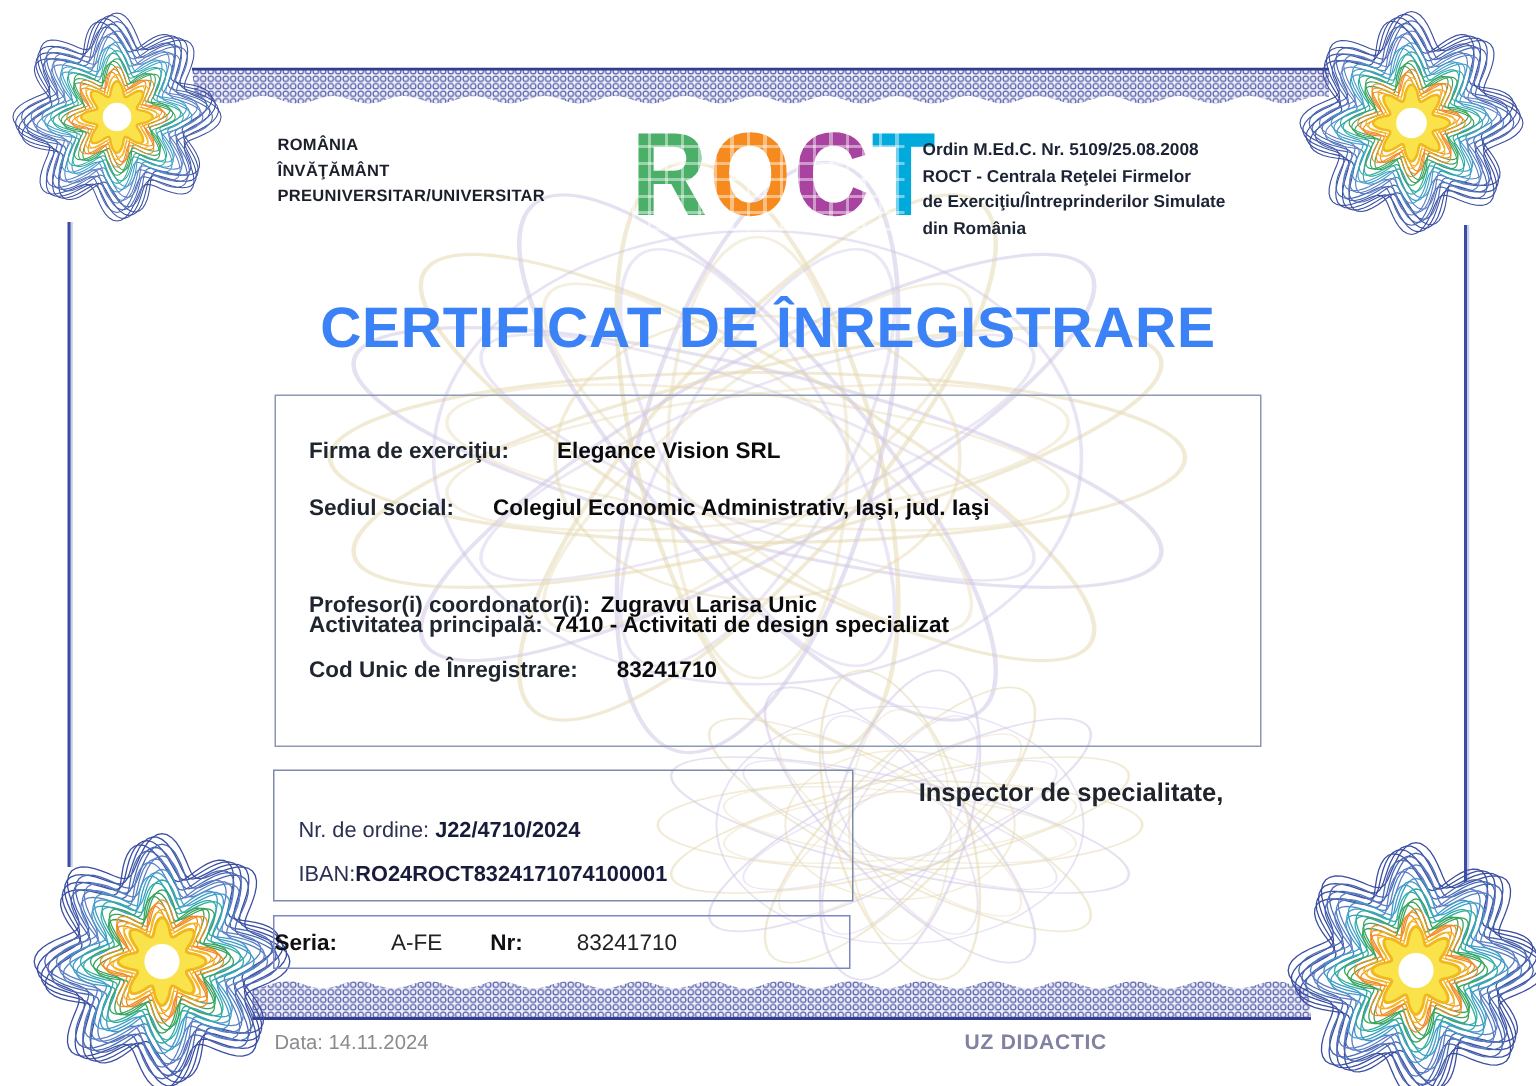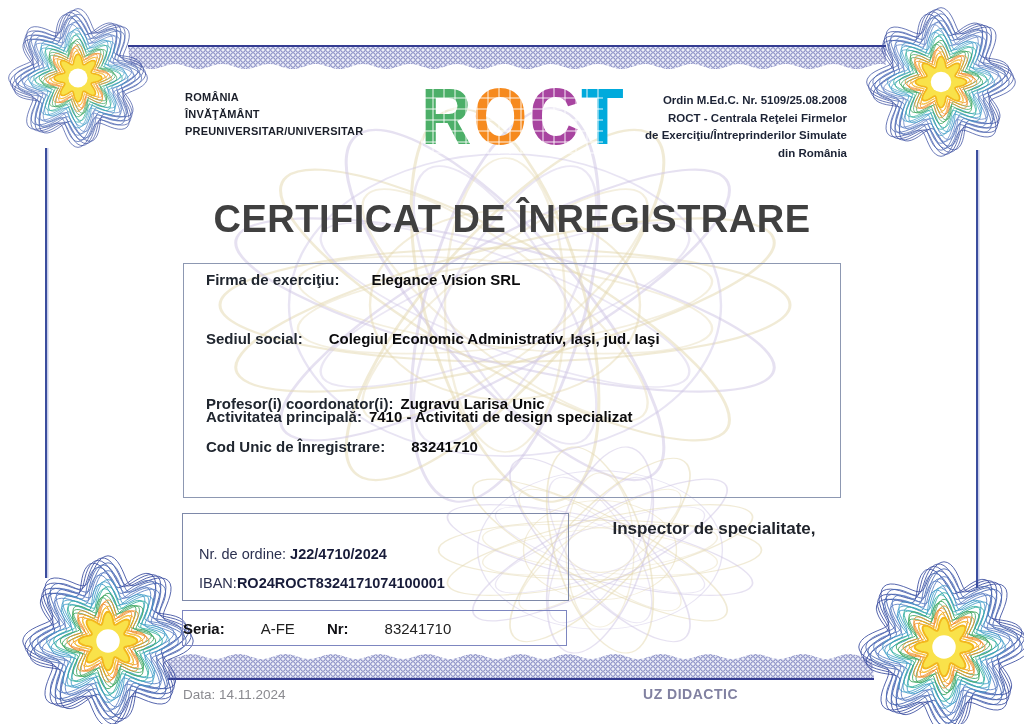--- a/index.html
+++ b/index.html
@@ -6,32 +6,32 @@
   .page{position:relative;width:1024px;height:724px;background:#ffffff;overflow:hidden;
         font-family:"Liberation Sans",sans-serif;color:#16181c;}
   .wm{position:absolute;z-index:0;pointer-events:none;}
   .band{position:absolute;z-index:1;}
   .vline{position:absolute;z-index:1;width:2px;background:#3b4d9e;box-shadow:1.5px 0 0 #c7cdeb;}
   .rosette{position:absolute;z-index:2;}
   .content{position:absolute;z-index:3;}
 
   
   .org{left:185px;top:89px;font-size:11px;font-weight:bold;line-height:17px;color:#1b1f2a;letter-spacing:.2px;}
-  .ordin{left:615px;top:92px;width:232px;text-align:right;font-size:11.5px;font-weight:bold;
+  .ordin{left:615px;top:92px;width:232px;text-align:left;font-size:11.5px;font-weight:bold;
          line-height:17.5px;color:#1c2335;}
   .logo{left:421px;top:84px;width:182px;height:70px;display:flex;align-items:flex-start;}
   .logo span{font-size:76px;line-height:64px;font-weight:bold;letter-spacing:-3px;
              transform:scale(.92,1.04);transform-origin:left top;display:inline-block;}
   .logo::after{content:"";position:absolute;inset:0;
      background-image:
        repeating-linear-gradient(0deg, rgba(255,255,255,.45) 0 2px, transparent 2px 11px),
        repeating-linear-gradient(90deg, rgba(255,255,255,.45) 0 2px, transparent 2px 11px);}
   
   .title{left:0;top:198px;width:1024px;text-align:center;font-size:38px;font-weight:bold;
-         letter-spacing:.5px;color:#404040;}
+         letter-spacing:.5px;color:#3b82f6;}
   
   .regbox{left:183px;top:263px;width:656px;height:233px;border:1px solid #8d98b2;}
   .row{position:absolute;left:22px;font-size:15px;font-weight:bold;white-space:nowrap;}
   .row .lbl{color:#20262f;}
   .row .val{color:#0b0b0d;}
   
   .orderbox{left:182px;top:513px;width:385px;height:86px;border:1px solid #7e89a9;font-size:14.5px;}
   .orderbox .line{position:absolute;left:16px;white-space:nowrap;}
   .orderbox .lbl{color:#2c3150;font-weight:normal;}
   .orderbox .val{color:#181c3a;font-weight:bold;}
@@ -246,21 +246,21 @@
   <div class="content ordin">
     <div>Ordin M.Ed.C. Nr. 5109/25.08.2008</div>
     <div>ROCT - Centrala Reţelei Firmelor</div>
     <div>de Exerciţiu/Întreprinderilor Simulate</div>
     <div>din România</div>
   </div>
 
   <div class="content title">CERTIFICAT DE ÎNREGISTRARE</div>
 
   <div class="content regbox">
-    <div class="row" style="top:7px;text-align:right;">
+    <div class="row" style="top:28px;text-align:right;">
       <span class="lbl">Firma de exerciţiu:</span><span class="val" style="margin-left:32px;">Elegance Vision SRL</span>
     </div>
     <div class="row" style="top:66px;">
       <span class="lbl">Sediul social:</span><span class="val" style="margin-left:26px;">Colegiul Economic Administrativ, Iaşi, jud. Iaşi</span>
     </div>
     <div class="row" style="top:112px;margin-top:32px;">
       <span class="lbl">Activitatea principală:</span><span class="val" style="margin-left:7px;">7410 - Activitati de design specializat</span>
     </div>
     <div class="row" style="top:131px;">
       <span class="lbl">Profesor(i) coordonator(i):</span><span class="val" style="margin-left:7px;">Zugravu Larisa Unic</span>

